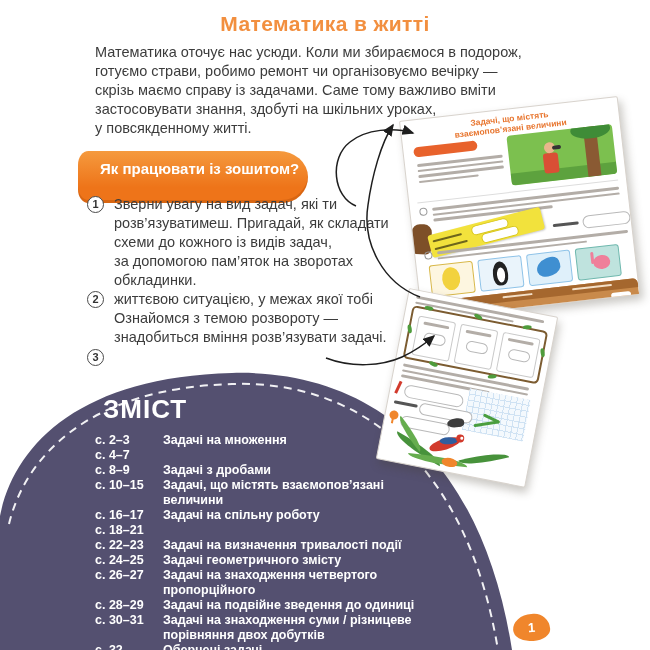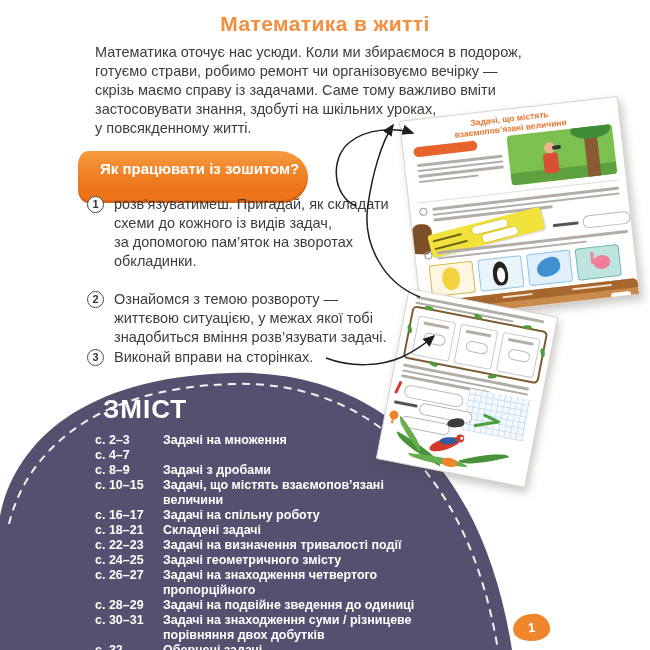--- a/index.html
+++ b/index.html
@@ -108,41 +108,39 @@
     <div>скрізь маємо справу із задачами. Саме тому важливо вміти</div>
     <div>застосовувати знання, здобуті на шкільних уроках,</div>
     <div>у повсякденному житті.</div>
   </div>
 
   <div class="banner">Як працювати із зошитом?</div>
 
   <div class="step" style="top:195px;">
     <div class="num">1</div>
     <div class="lines">
+      <div>Зверни увагу на вид задач, які ти</div>
       <div>розв’язуватимеш. Пригадай, як складати</div>
       <div>схеми до кожного із видів задач,</div>
       <div>за допомогою пам’яток на зворотах</div>
       <div>обкладинки.</div>
     </div>
   </div>
 
   <div class="step" style="top:290px;">
     <div class="num">2</div>
     <div class="lines">
+      <div>життєвою ситуацією, у межах якої тобі</div>
       <div>Ознайомся з темою розвороту —</div>
-      <div>життєвою ситуацією, у межах якої тобі</div>
       <div>знадобиться вміння розв’язувати задачі.</div>
     </div>
   </div>
 
   <div class="step" style="top:348px;">
     <div class="num">3</div>
-    <div class="lines">
-      <div>Виконай вправи на сторінках.</div>
-    </div>
   </div>
 
   <svg class="blob-svg" width="650" height="650" viewBox="0 0 650 650">
     <path d="M 0 516 C 14 446 78 377 232 373 C 372 369 482 458 512 650 L 0 650 Z" fill="#545070"></path>
     <path d="M 9 524 C 25 457 88 388 232 384 C 365 380 468 468 498 650" fill="none" stroke="rgba(255,255,255,.92)" stroke-width="2" stroke-dasharray="8 6"></path>
   </svg>
 
   <div class="toc">
     <h2>ЗМІСТ</h2>
     <div class="rows">
@@ -160,21 +158,20 @@
       <div class="trow">
           <span class="tp">с. 10–15</span>
           <span class="tt">Задачі, що містять взаємопов’язані величини</span>
         </div>
       <div class="trow">
           <span class="tp">с. 16–17</span>
           <span class="tt">Задачі на спільну роботу</span>
         </div>
       <div class="trow">
           <span class="tp">с. 18–21</span>
-          <span class="tt">Складені задачі</span>
         </div>
       <div class="trow">
           <span class="tp">с. 22–23</span>
           <span class="tt">Задачі на визначення тривалості події</span>
         </div>
       <div class="trow">
           <span class="tp">с. 24–25</span>
           <span class="tt">Задачі геометричного змісту</span>
         </div>
       <div class="trow">

